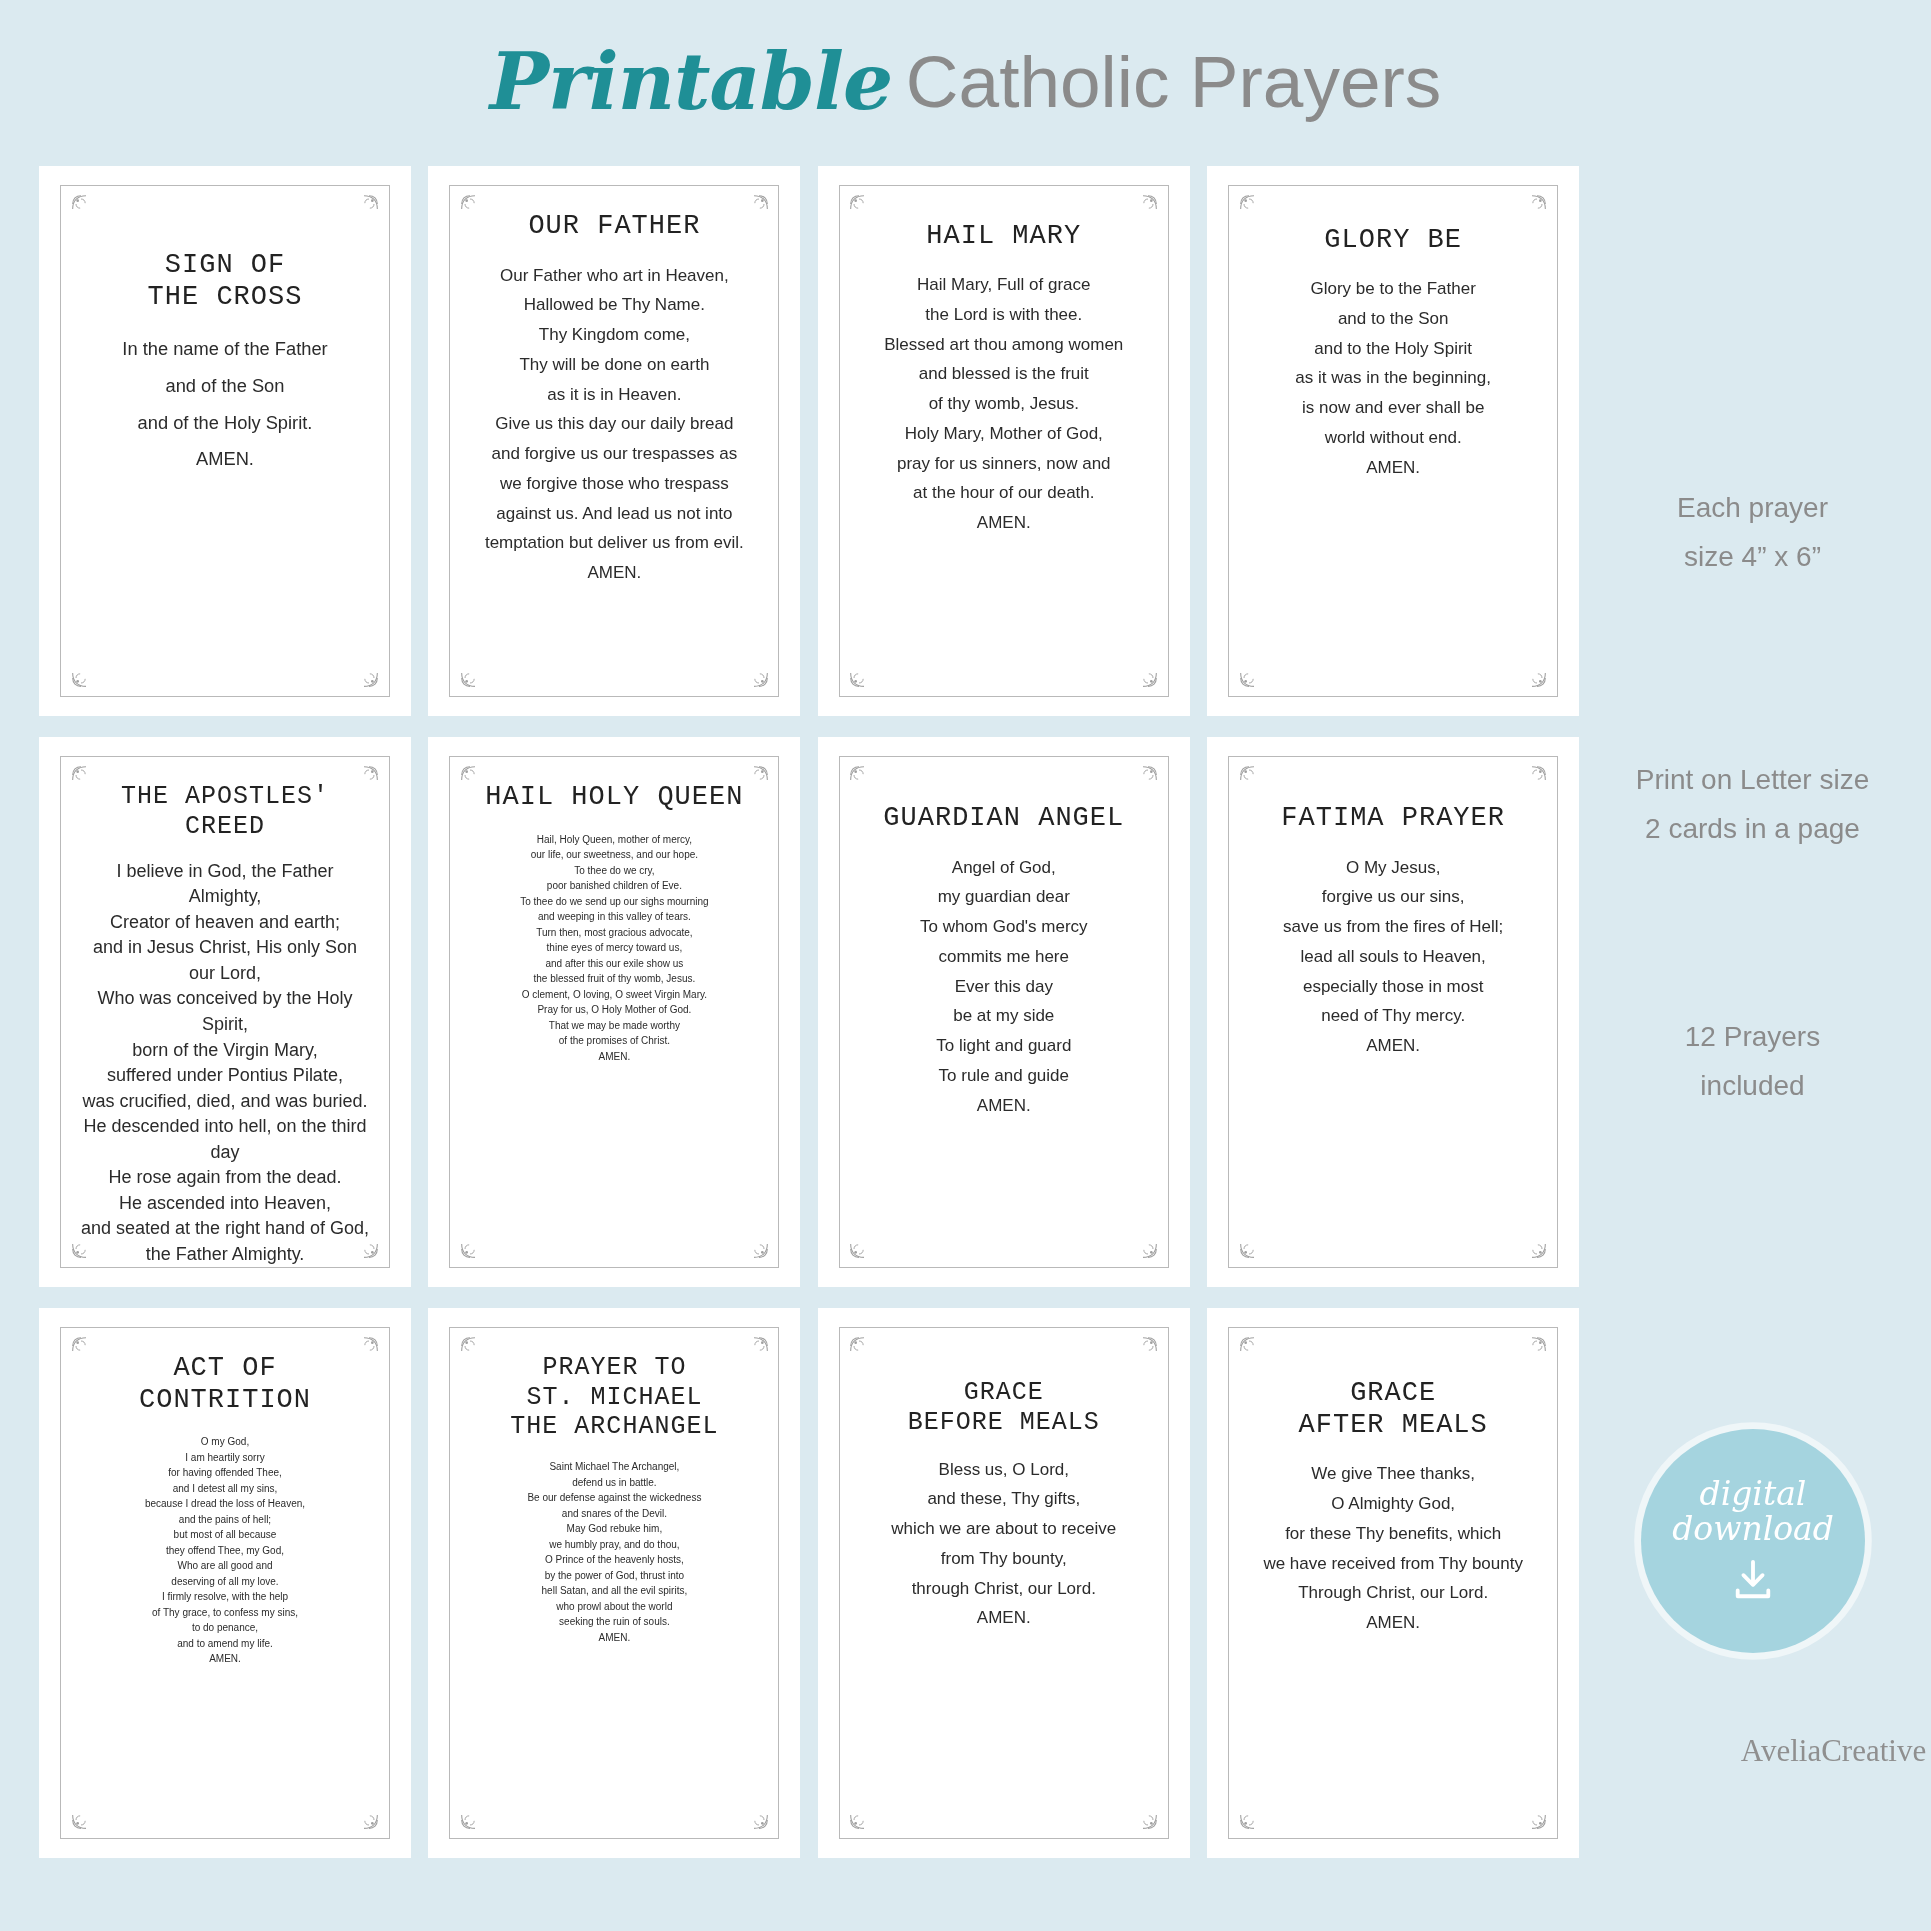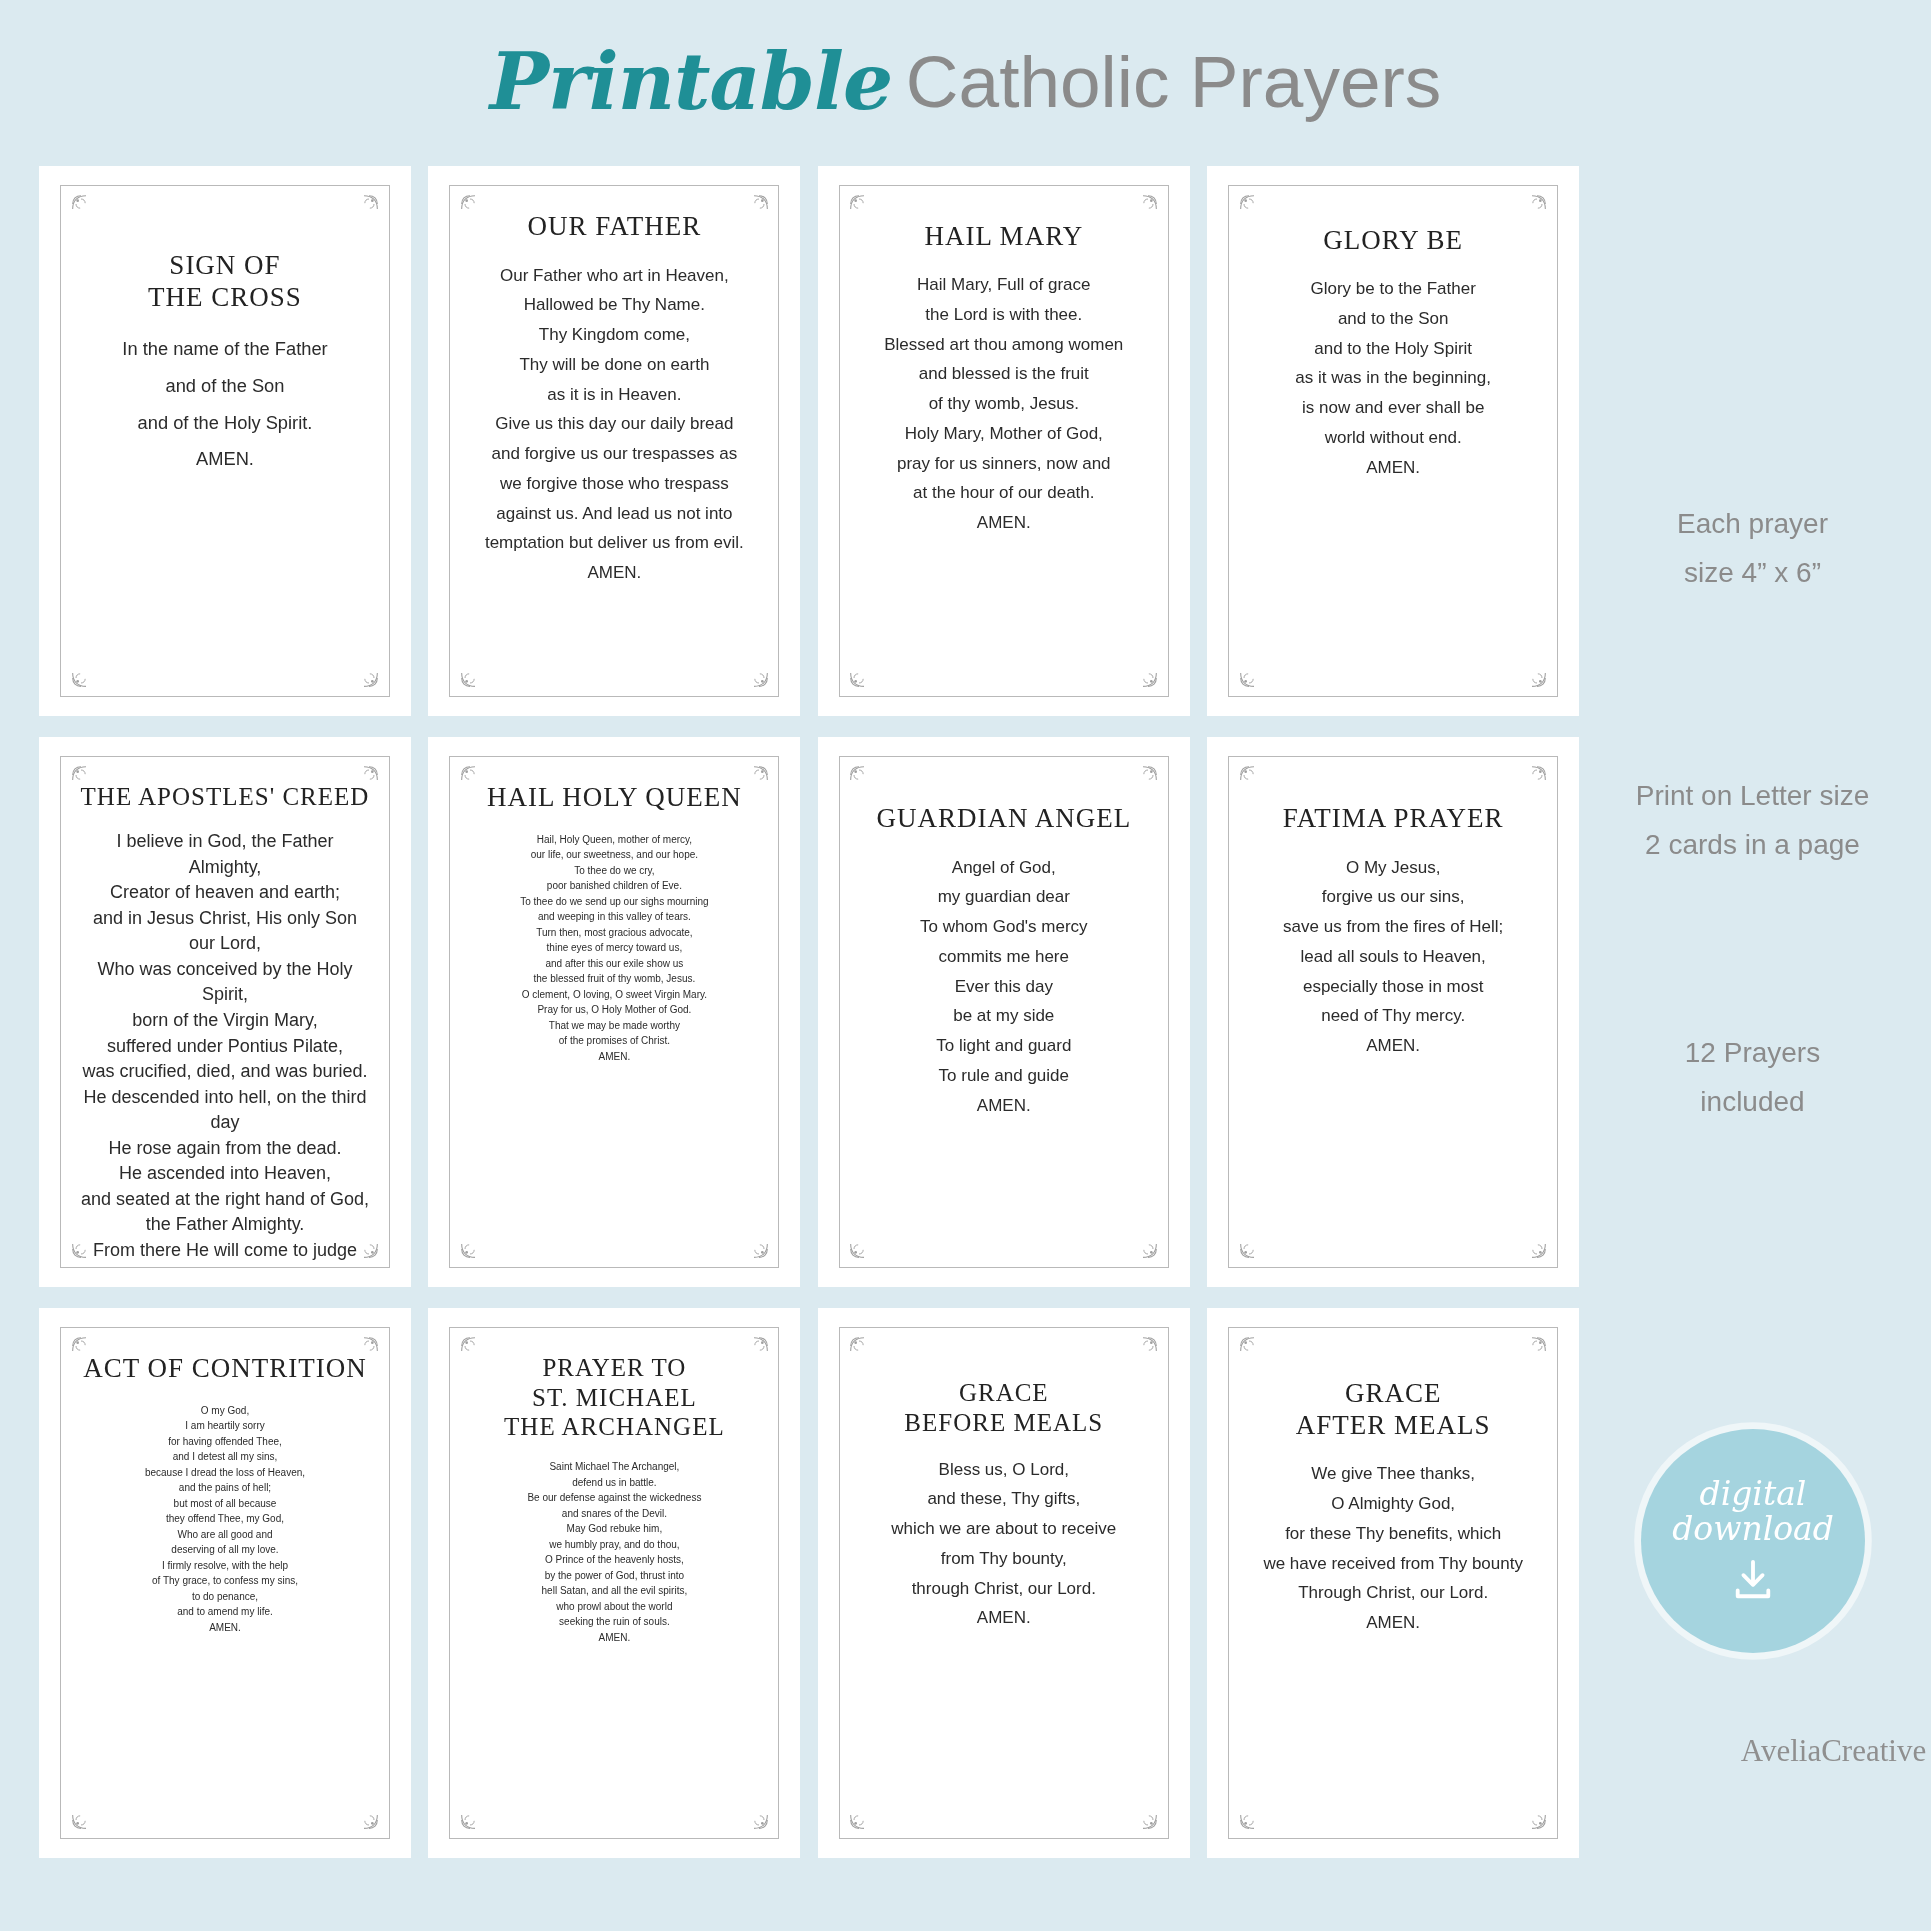--- a/index.html
+++ b/index.html
@@ -83,21 +83,21 @@
     font-size: 21px;
     line-height: 21px;
   }
   .corner svg { display:block; }
   .c-tl { left: 9.7px;  top: 7.7px; }
   .c-tr { right: 9.7px; top: 7.7px;  transform: scaleX(-1); }
   .c-bl { left: 9.7px;  bottom: 7.7px; transform: scaleY(-1); }
   .c-br { right: 9.7px; bottom: 7.7px; transform: scale(-1,-1); }
 
   .card-title {
-    font-family: Liberation Serif, serif;
+    font-family: Liberation Mono, monospace;
     font-size: 27px;
     color: #222;
     letter-spacing: 1px;
     line-height: 1.18;
     margin-bottom: 17.4px;
     white-space: pre-line;
   }
   .card-title.small { font-size: 25px; }
   .card-body {
     font-family: "Liberation Sans", sans-serif;
@@ -107,21 +107,21 @@
   
   .b-lg  { font-size: 18.3px; line-height: 2.0; }
   .b-md  { font-size: 17px; line-height: 1.75; }
   .b-sm  { font-size: 10px; line-height: 1.55; }
   .b-xs  { font-size: 18px; line-height: 1.42; text-align: center; }
 
   
   .notes {
     position: absolute;
     left: 1593px;
-    top: 209px;
+    top: 193px;
     width: 319px;
     text-align: center;
     color: #8b8b8b;
     font-family: "Liberation Sans", sans-serif;
   }
   .note-block { margin-bottom: 0; }
   .note-line { font-size: 28px; line-height: 1.75; white-space: nowrap; }
   .note-1 { margin-top: 290px; }
   .note-2 { margin-top: 174px; }
   .note-3 { margin-top: 159px; }

